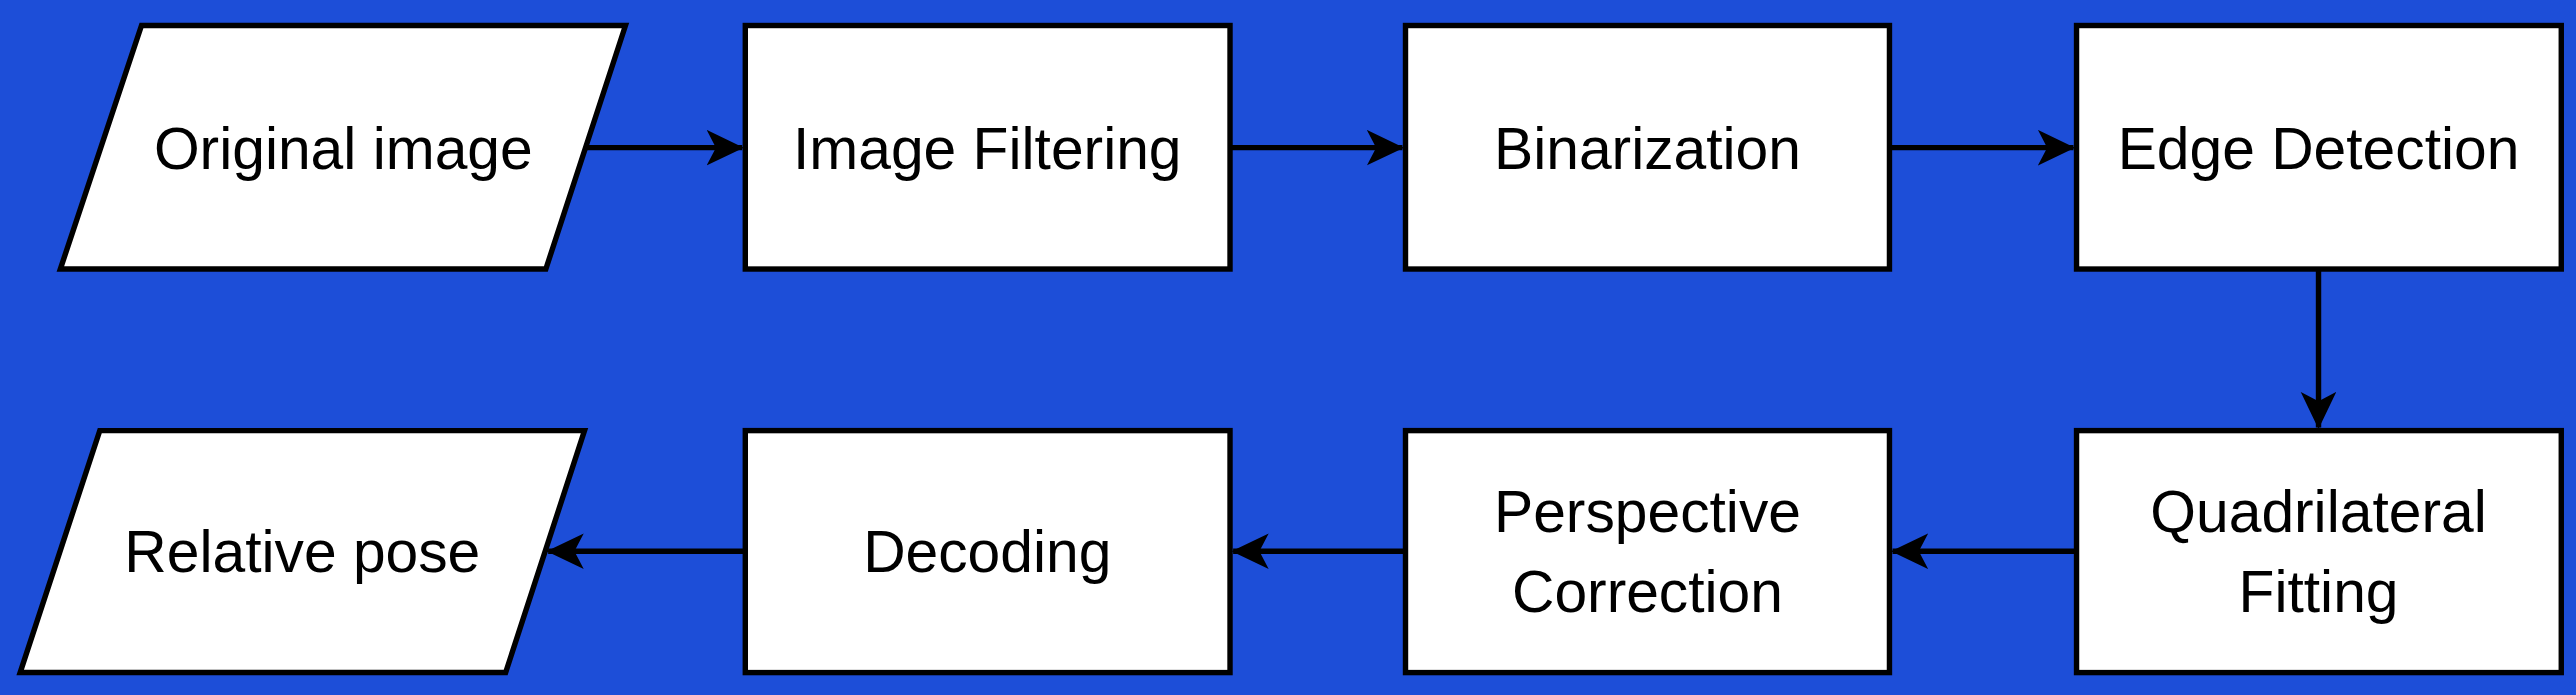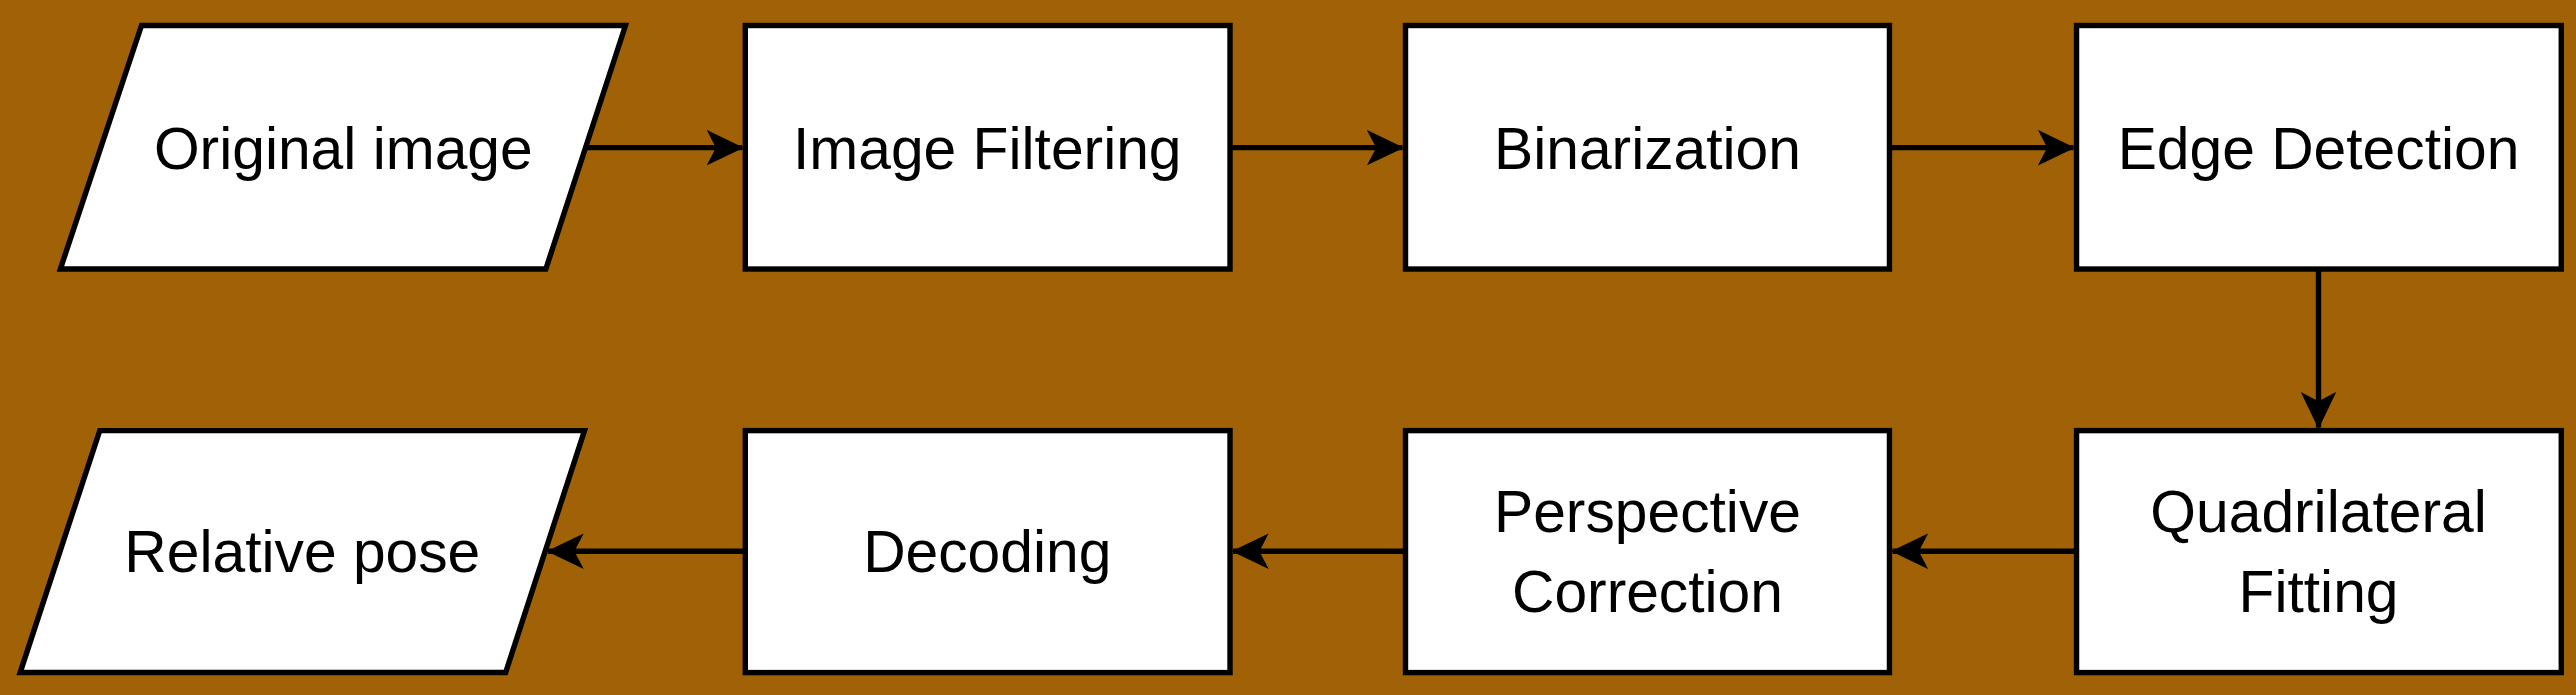--- a/index.html
+++ b/index.html
@@ -4,21 +4,21 @@
 <style>
   html, body {
     margin: 0;
     padding: 0;
     background: #ffffff;
   }
   .canvas {
     position: relative;
     width: 2576px;
     height: 695px;
-    background: #a16207;
+    background: #1d4ed8;
     overflow: hidden;
   }
   svg { display: block; }
   .shape {
     fill: #ffffff;
     stroke: #000000;
     stroke-width: 7;
   }
   .node-label {
     font-family: "Liberation Sans", sans-serif;

